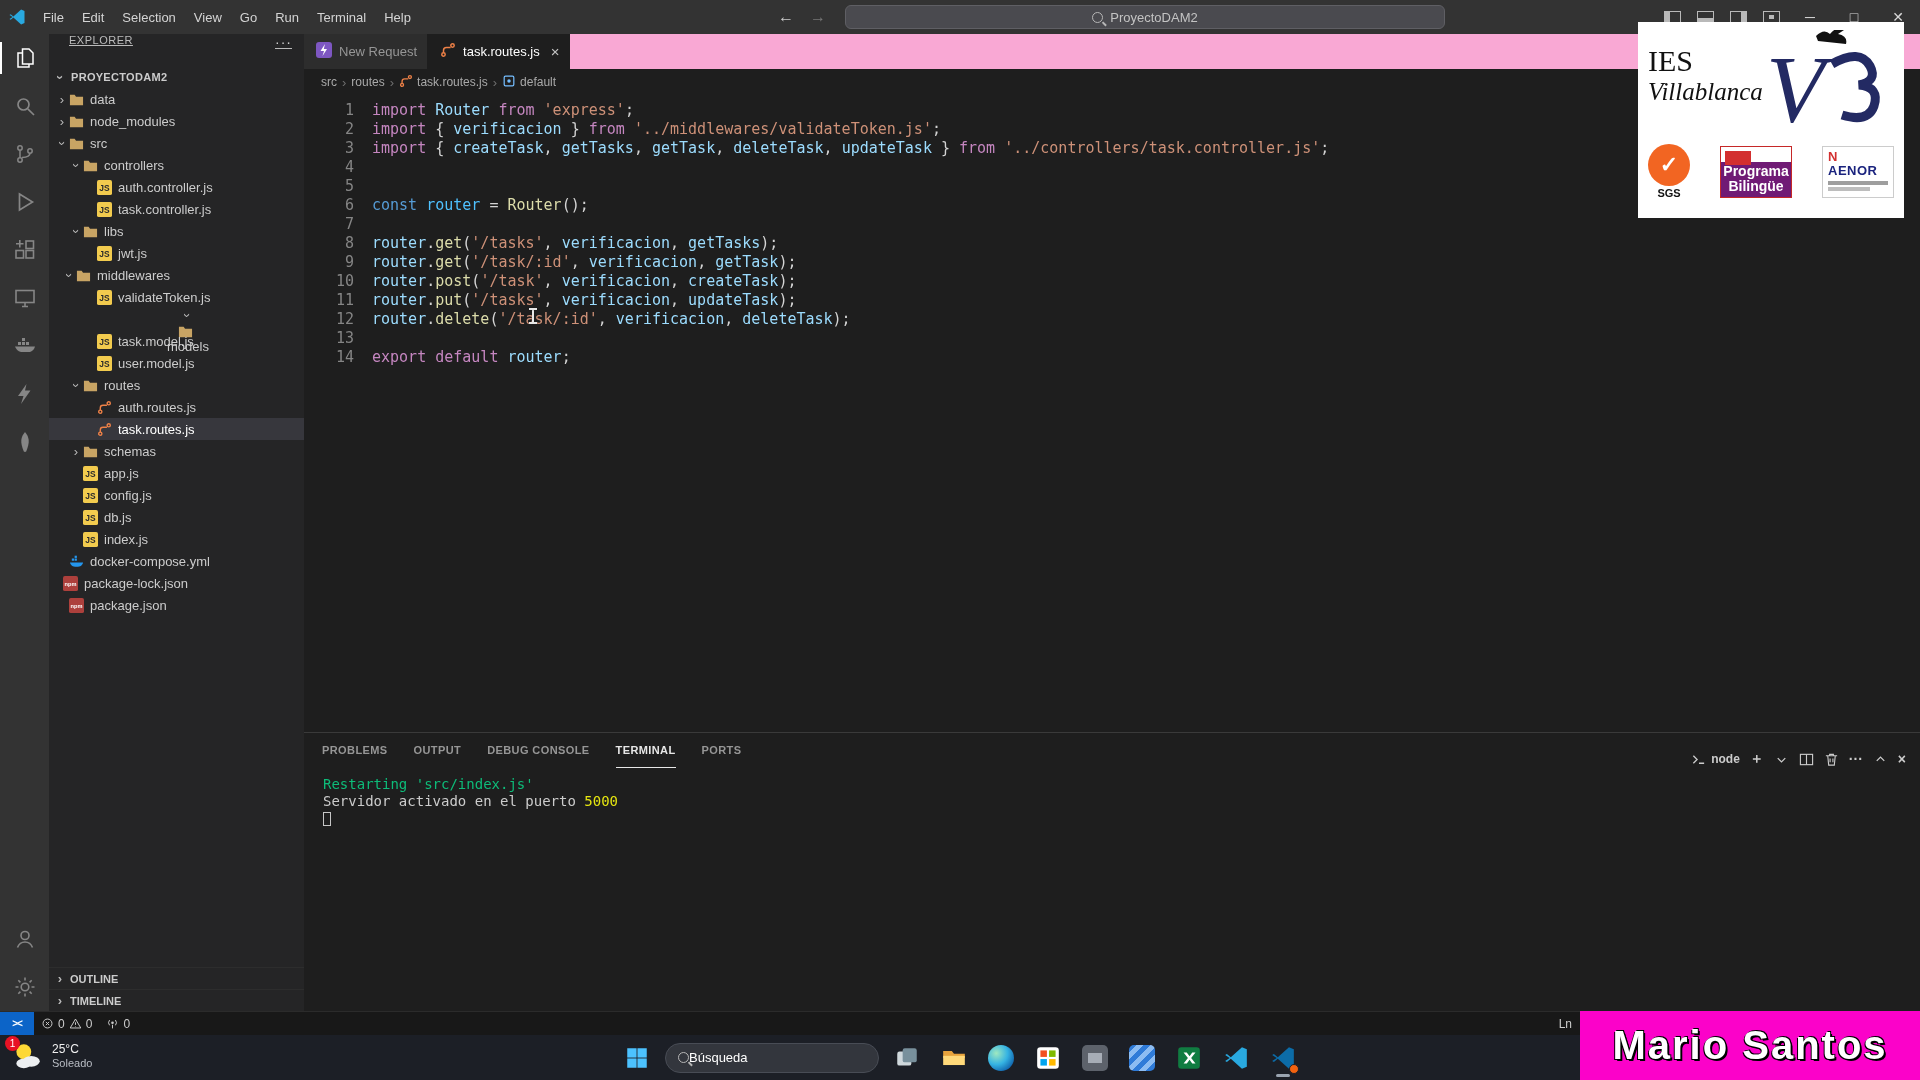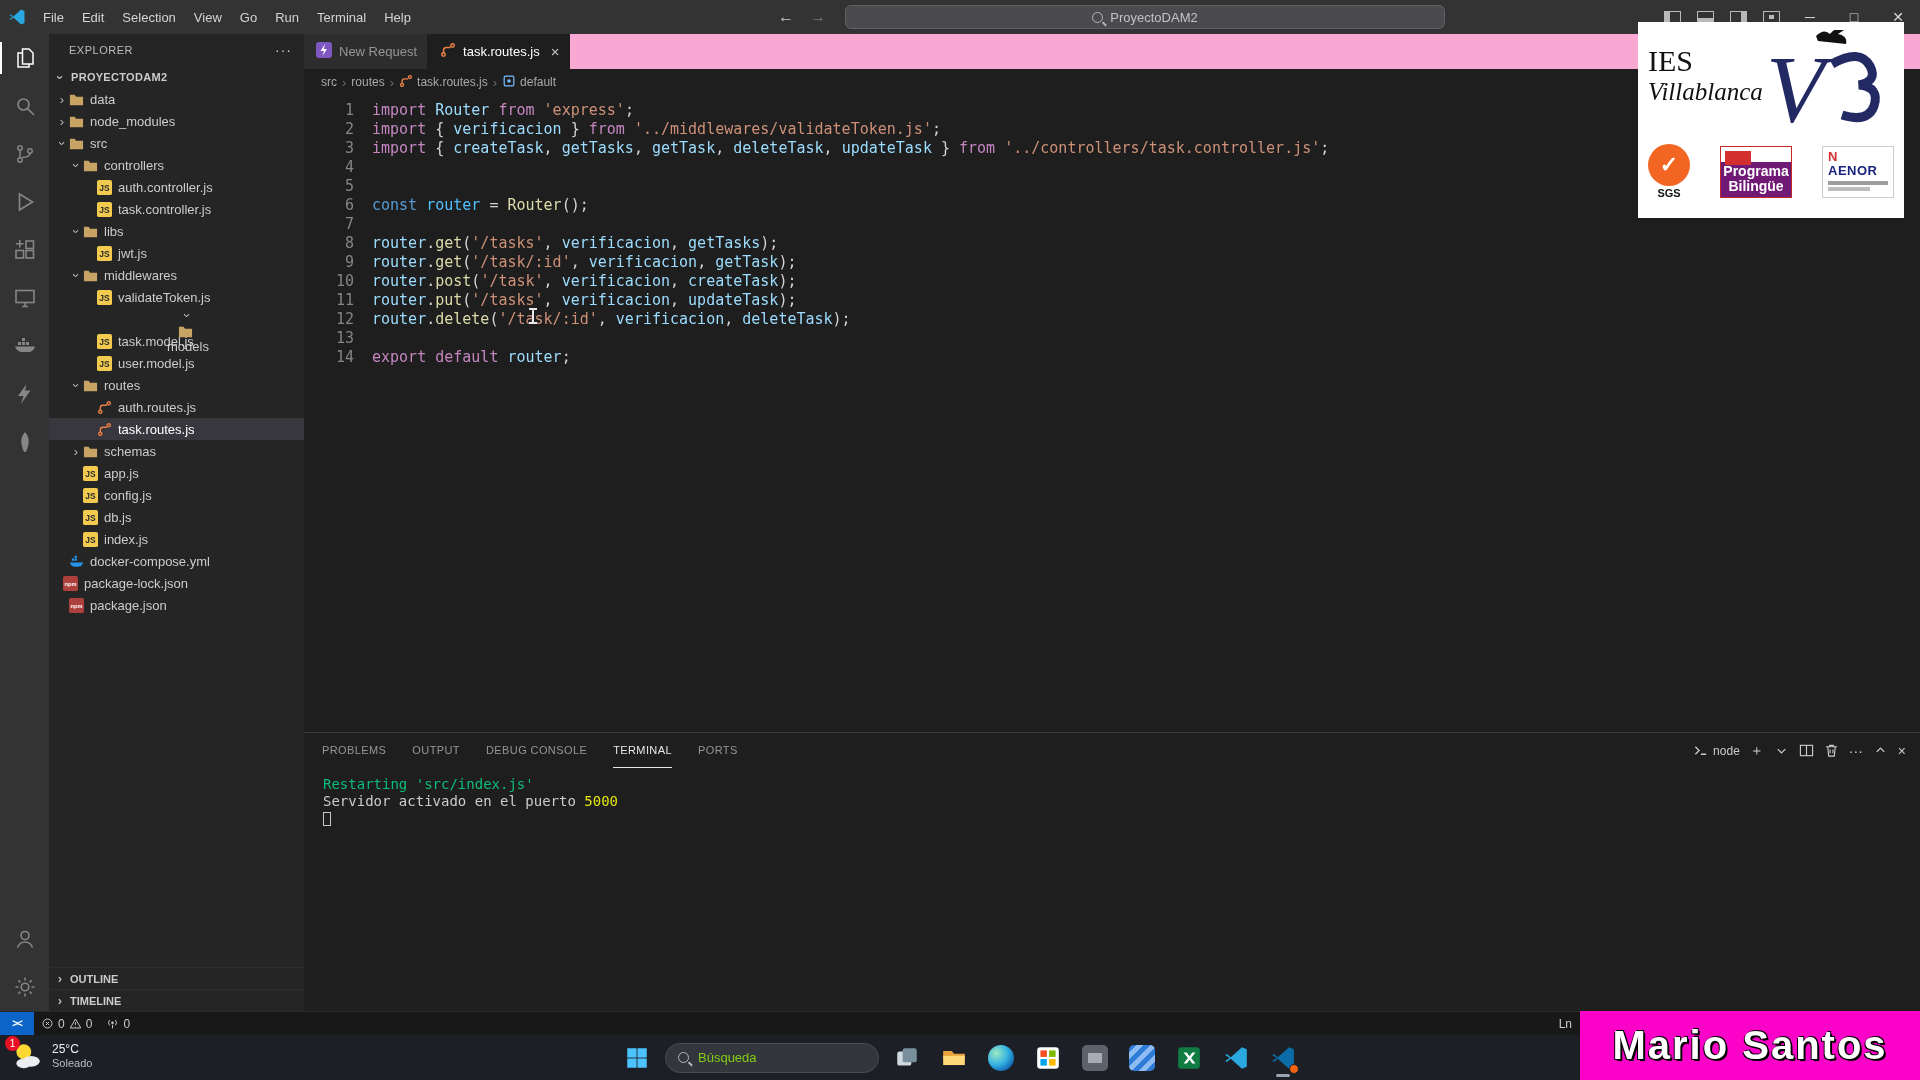--- a/index.html
+++ b/index.html
@@ -38,22 +38,22 @@
   .act-item { width:49px; height:48px; display:flex; align-items:center; justify-content:center;
     color:#868686; position:relative; }
   .act-item svg { width:24px; height:24px; }
   .act-item.active { color:#ffffff; }
   .act-item.active::before { content:""; position:absolute; left:0; top:8px; bottom:8px; width:2px; background:#ffffff; }
   #act-bottom { margin-top:auto; }
 
   
   #sidebar { position:absolute; left:49px; top:34px; width:255px; height:977px;
     background:#252526; color:#cccccc; z-index:2; }
-  #sb-header { height:32px; display:flex; align-items:center; justify-content:space-between;
-    padding:0 12px 0 20px; font-size:11px; letter-spacing:.5px; color:#bbbbbb; }
+  #sb-header { height:32px; display:flex; justify-content:space-between;
+    padding:0 12px 0 20px; font-size:11px; letter-spacing:.5px; color:#bbbbbb;text-decoration:underline; }
   #sb-actions { color:#cccccc; font-size:14px; letter-spacing:1px; }
   #project-row { height:22px; display:flex; align-items:center; gap:4px; padding-left:4px;
     font-size:11px; font-weight:bold; color:#cccccc; letter-spacing:.3px; }
   .tw { width:14px; display:inline-flex; justify-content:center; color:#b9b9b9;
     font-size:13px; flex:none; }
   .tw.open { transform:rotate(90deg); }
   #tree { font-size:13px; }
   .row { height:22px; display:flex; align-items:center; white-space:nowrap; }
   .row.sel { background:#37373d; color:#ffffff; }
   .t-ico { width:18px; height:16px; display:inline-flex; align-items:center; flex:none; }
@@ -81,21 +81,21 @@
   #gutter { width:50px; text-align:right; color:#858585; flex:none; }
   #gutter div { height:19px; }
   #codelines { margin-left:18px; white-space:pre; }
   #codelines div { height:19px; }
   .tk-k{color:#C586C0}.tk-c{color:#569CD6}.tk-v{color:#9CDCFE}.tk-cv{color:#4FC1FF}
   .tk-f{color:#DCDCAA}.tk-s{color:#CE9178}.tk-p{color:#D4D4D4}
 
   
   #panel { position:absolute; left:304px; top:732px; width:1616px; height:279px;
     background:#1e1e1e; border-top:1px solid #3a3a3a; }
-  #panel-header { height:35px; display:flex; align-items:center; padding-left:18px; }
+  #panel-header { height:35px; display:flex; align-items:flex-end; padding-left:18px;font-weight:bold; }
   .ptab { font-size:11px; letter-spacing:.4px; color:#969696; margin-right:26px; height:35px;
     display:flex; align-items:center; border-bottom:1px solid transparent; }
   .ptab.active { color:#e7e7e7; border-bottom:1px solid #e7e7e7; }
   #panel-actions { margin-left:auto; display:flex; align-items:center; gap:10px;
     padding-right:14px; color:#cccccc; }
   #panel-actions svg { width:15px; height:15px; }
   .pa-btn { display:flex; align-items:center; font-size:14px; color:#cccccc; }
   .pa-shell { display:flex; align-items:center; gap:5px; font-size:12px; }
   #terminal { padding:8px 0 0 19px; font-family:"DejaVu Sans Mono","Liberation Mono",monospace;
     font-size:14px; line-height:17px; white-space:pre; }
@@ -123,22 +123,22 @@
     align-items:center; justify-content:center; z-index:1; }
   #weather-text { line-height:1.25; }
   #weather-temp { font-size:12px; color:#f0f0f0; }
   #weather-cond { font-size:11px; color:#b9bdc4; }
   #tb-center { position:absolute; left:50%; top:0; transform:translateX(-50%); height:45px;
     display:flex; align-items:center; gap:9px; }
   .tb-app { width:38px; height:38px; border-radius:5px; display:flex; align-items:center;
     justify-content:center; position:relative; }
   .tb-app svg { width:26px; height:26px; }
   #tb-search { width:214px; height:30px; background:#33363d; border:1px solid #484c55;
-    border-radius:15px; display:flex; align-items:center; gap:9px; padding-left:12px;
-    color:#84cc16; font-size:13px; }
+    border-radius:15px; display:flex; align-items:center; padding-left:12px;
+    color:#ffffff; font-size:13px; }
   .badge-dot { position:absolute; right:3px; bottom:3px; width:10px; height:10px;
     border-radius:50%; background:#f2620f; border:1px solid #1c1f26; }
   .run-pill { position:absolute; bottom:0px; left:50%; transform:translateX(-50%);
     width:14px; height:3px; border-radius:2px; background:#9aa4b0; }
   .ic-box { width:26px; height:26px; border-radius:5px; }
 
   
   #logo-overlay { position:absolute; top:22px; right:16px; width:266px; height:196px;
     background:#ffffff; z-index:10; padding:8px 10px; color:#111; }
   #logo-top { display:flex; }
@@ -367,21 +367,21 @@
         <div class="row" style="padding-left: 34px;">
           <span class="tw"></span>
           <span class="t-ico">
             <svg viewBox="0 0 16 16">
               <rect width="16" height="16" rx="2" fill="#f2cb4e"></rect>
               <text x="8" y="12" font-size="9" font-weight="bold" text-anchor="middle" fill="#2b2b2b" font-family="Liberation Sans, sans-serif">JS</text>
             </svg>
           </span>
           <span class="t-label">jwt.js</span>
         </div>
-        <div class="row" style="padding-left: 20px;">
+        <div class="row" style="padding-left: 13px;">
           <span class="tw open">›</span>
           <span class="t-ico">
             <svg viewBox="0 0 16 14">
               <path fill="#c8a464" d="M1 2h5l1.5 2H15v9H1z"></path>
             </svg>
           </span>
           <span class="t-label">middlewares</span>
         </div>
         <div class="row" style="padding-left: 34px;">
           <span class="tw"></span>

